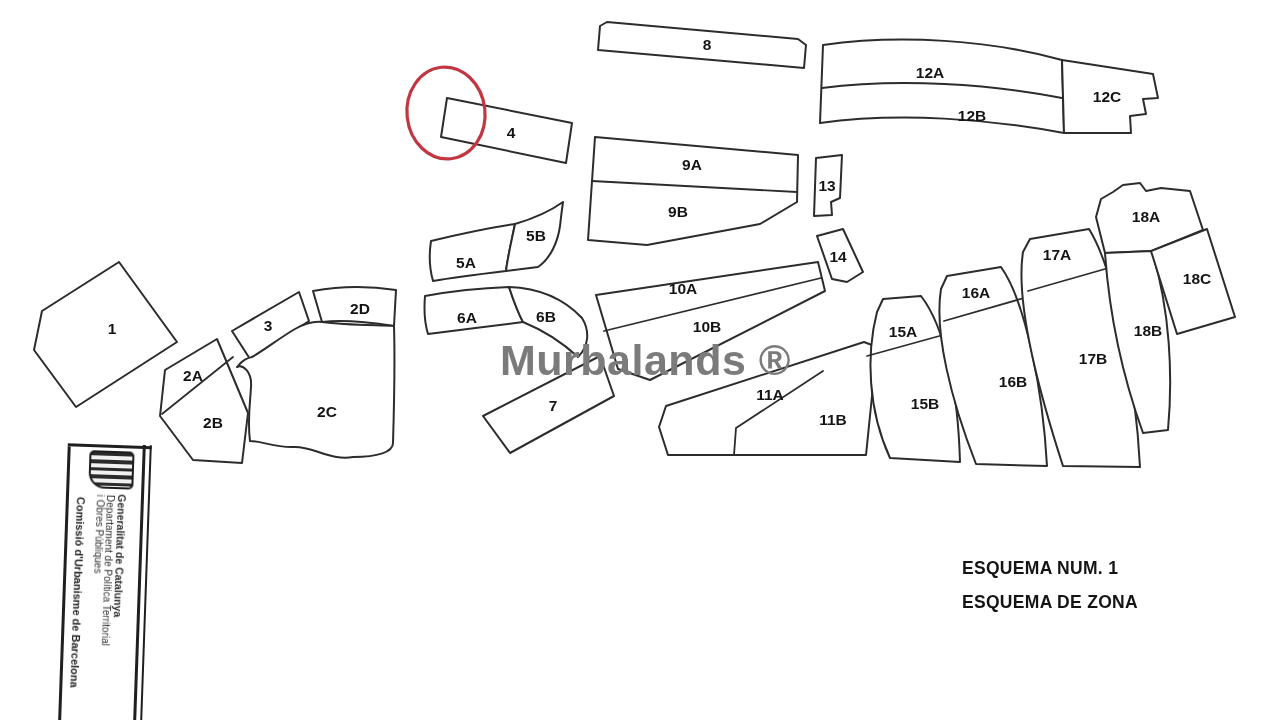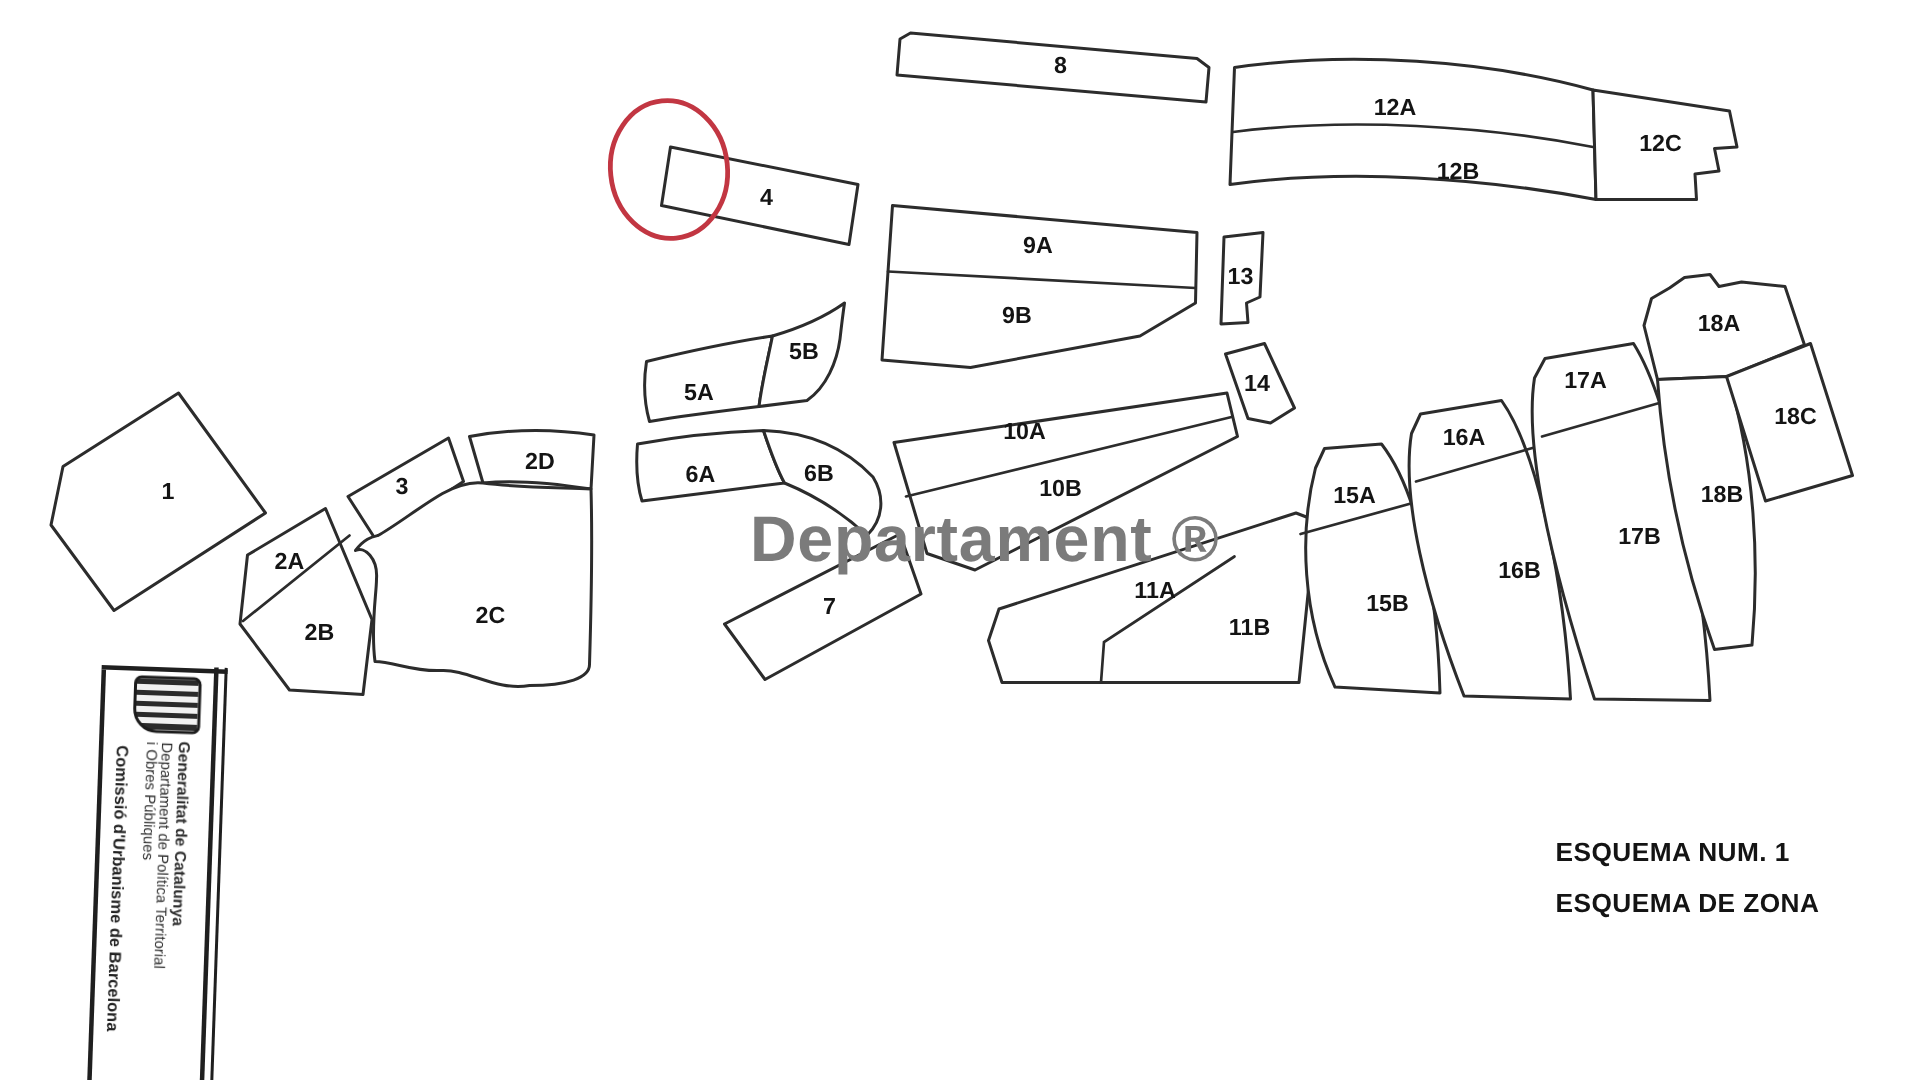--- a/index.html
+++ b/index.html
@@ -47,21 +47,21 @@
     left: 500px; top: 336px;
     font-size: 43px;
     font-weight: bold;
     color: #7b7b7b;
     letter-spacing: 0.5px;
     white-space: nowrap;
   }
 
   #title-block {
     position: absolute;
-    left: 1037px; top: 551px;
+    left: 962px; top: 551px;
     color: #141414;
     font-weight: bold;
     font-size: 17.5px;
     letter-spacing: 0.3px;
     line-height: 34px;
     white-space: nowrap;
   }
 
   
   #stamp {
@@ -169,21 +169,21 @@
     <text class="zone-label" x="925" y="403">15B</text>
     <text class="zone-label" x="976" y="292">16A</text>
     <text class="zone-label" x="1013" y="381">16B</text>
     <text class="zone-label" x="1057" y="254">17A</text>
     <text class="zone-label" x="1093" y="358">17B</text>
     <text class="zone-label" x="1146" y="216">18A</text>
     <text class="zone-label" x="1148" y="330">18B</text>
     <text class="zone-label" x="1197" y="278">18C</text>
   </svg>
 
-  <div id="watermark">Departament ®</div>
+  <div id="watermark">Murbalands ®</div>
 
   <div id="title-block">
     <div>ESQUEMA NUM. 1</div>
     <div>ESQUEMA DE ZONA</div>
   </div>
 
   <div id="stamp">
     <div id="stamp-line-left" class="stamp-line"></div>
     <div id="stamp-line-right" class="stamp-line"></div>
     <div id="stamp-line-right2" class="stamp-line"></div>

